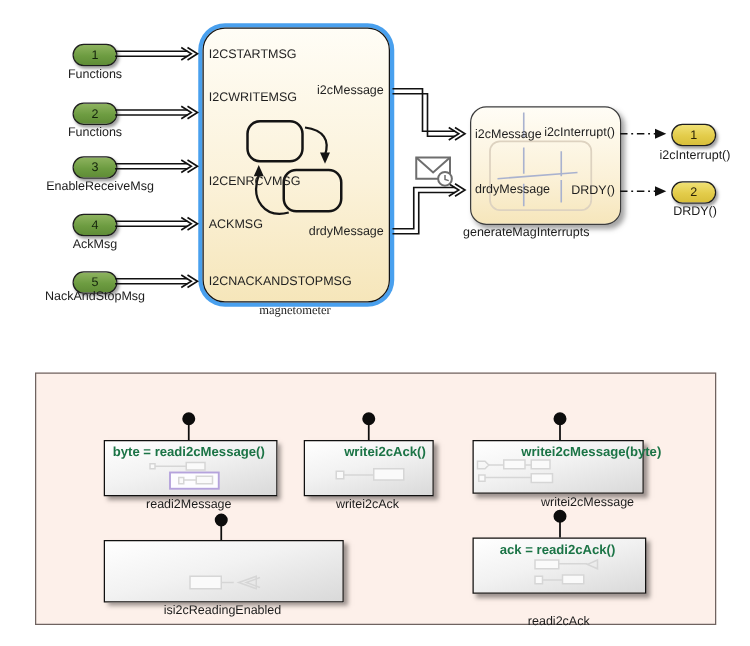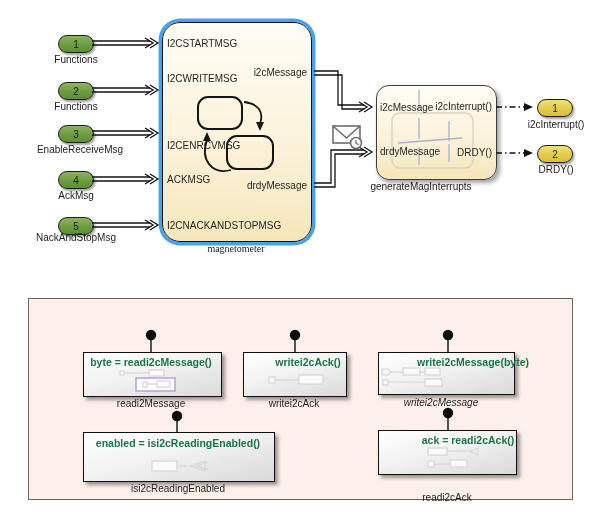--- a/index.html
+++ b/index.html
@@ -102,26 +102,25 @@
 
   <div class="fn-block" style="left:83px;top:352px;width:137px;height:43px;" data-interactable="true"></div>
   <div class="fn-block" style="left:243px;top:352px;width:102px;height:43px;" data-interactable="true"></div>
   <div class="fn-block" style="left:378px;top:352px;width:135px;height:41px;" data-interactable="true"></div>
   <div class="fn-block" style="left:83px;top:432px;width:190px;height:48px;" data-interactable="true"></div>
   <div class="fn-block" style="left:378px;top:430px;width:137px;height:43px;" data-interactable="true"></div>
 
   <div class="fn-title ctr" style="left:151px;top:356px;" data-interactable="false">byte = readi2cMessage()</div>
   <div class="fn-title ctr" style="left:308px;top:356px;" data-interactable="false">writei2cAck()</div>
   <div class="fn-title ctr" style="left:445px;top:356px;margin-left:28px;" data-interactable="false">writei2cMessage(byte)</div>
-  <div class="fn-title ctr" style="left:178px;top:437px;" data-interactable="false">enabled = isi2cReadingEnabled()</div>
-  <div class="fn-title ctr" style="left:446px;top:434px;padding-left:44px;" data-interactable="false">ack = readi2cAck()</div>
+  <div class="fn-title ctr" style="left:446px;top:434px;" data-interactable="false">ack = readi2cAck()</div>
 
   <div class="lbl txt ctr cap" style="left:151px;top:398px;" data-interactable="false">readi2Message</div>
   <div class="lbl txt ctr cap" style="left:294px;top:398px;" data-interactable="false">writei2cAck</div>
-  <div class="lbl txt ctr cap" style="left:441px;top:397px;font-style:italic;" data-interactable="false">writei2cMessage</div>
+  <div class="lbl txt ctr cap" style="left:470px;top:397px;" data-interactable="false">writei2cMessage</div>
   <div class="lbl txt ctr cap" style="left:178px;top:483px;" data-interactable="false">isi2cReadingEnabled</div>
   <div class="lbl txt ctr cap" style="left:447px;top:492px;" data-interactable="false">readi2cAck</div>
 
   <svg class="layer" width="600" height="517" viewBox="0 0 600 517">
 
     <g stroke="#111" stroke-width="1.3" fill="none">
       <g data-interactable="true">
         <path d="M92,41 H150"></path>
           <path d="M92,45 H150"></path>
         <path d="M150,38 L158,43 L150,48"></path>

